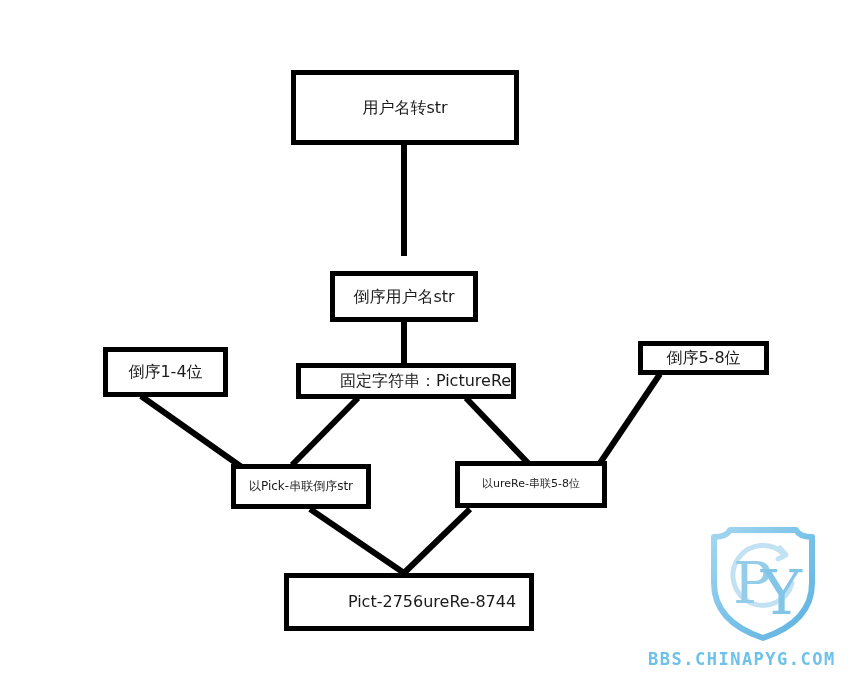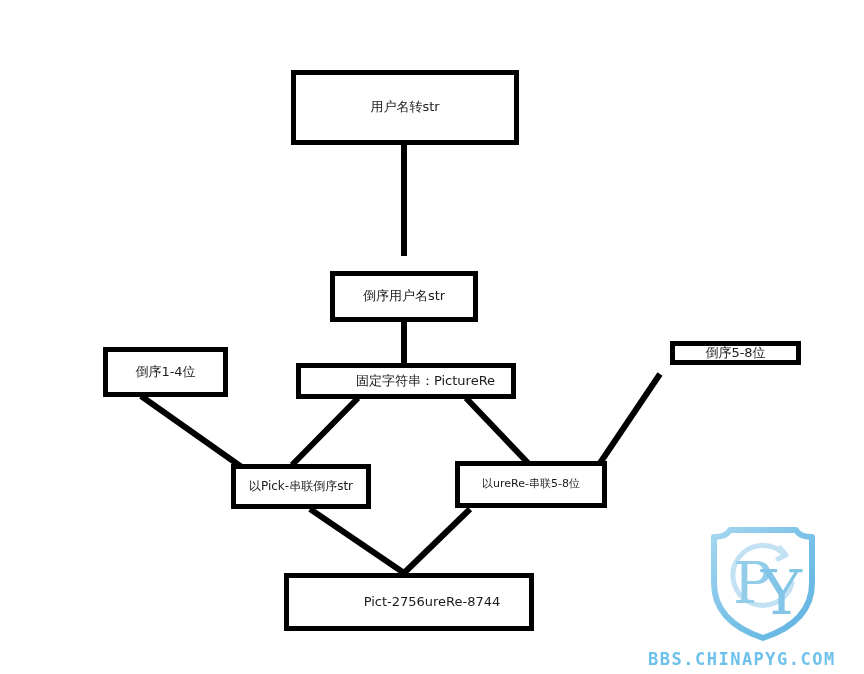--- a/index.html
+++ b/index.html
@@ -29,35 +29,35 @@
   .node {
     position: absolute;
     box-sizing: border-box;
     background: #ffffff;
     border: 5px solid #000000;
     display: flex;
     align-items: center;
     justify-content: center;
     text-align: center;
     color: #1a1a1a;
-    font-size: 13px;
+    font-size: 16px;
     line-height: 1.1;
     white-space: nowrap;
     z-index: 3;
   }
   .node-label {
     display: block;
     padding: 0 4px;
   }
   
   #node-0 { left: 291px; top: 70px;  width: 228px; height: 75px; }
   #node-1 { left: 330px; top: 271px; width: 148px; height: 51px; }
   #node-2 { left: 103px; top: 347px; width: 125px; height: 50px; }
   #node-3 { left: 296px; top: 363px; width: 220px; height: 36px; padding-left: 39px; }
-  #node-4 { left: 638px; top: 341px; width: 131px; height: 24px; margin-left: 32px; }
+  #node-4 { left: 638px; top: 341px; width: 131px; height: 34px; }
   #node-5 { left: 231px; top: 464px; width: 140px; height: 45px; font-size: 12px; }
   #node-6 { left: 455px; top: 461px; width: 152px; height: 47px; font-size: 11px; }
   #node-7 { left: 284px; top: 573px; width: 250px; height: 58px; padding-left: 46px; }
 
   
   #watermark {
     position: absolute;
     left: 706px;
     top: 521px;
     width: 114px;

